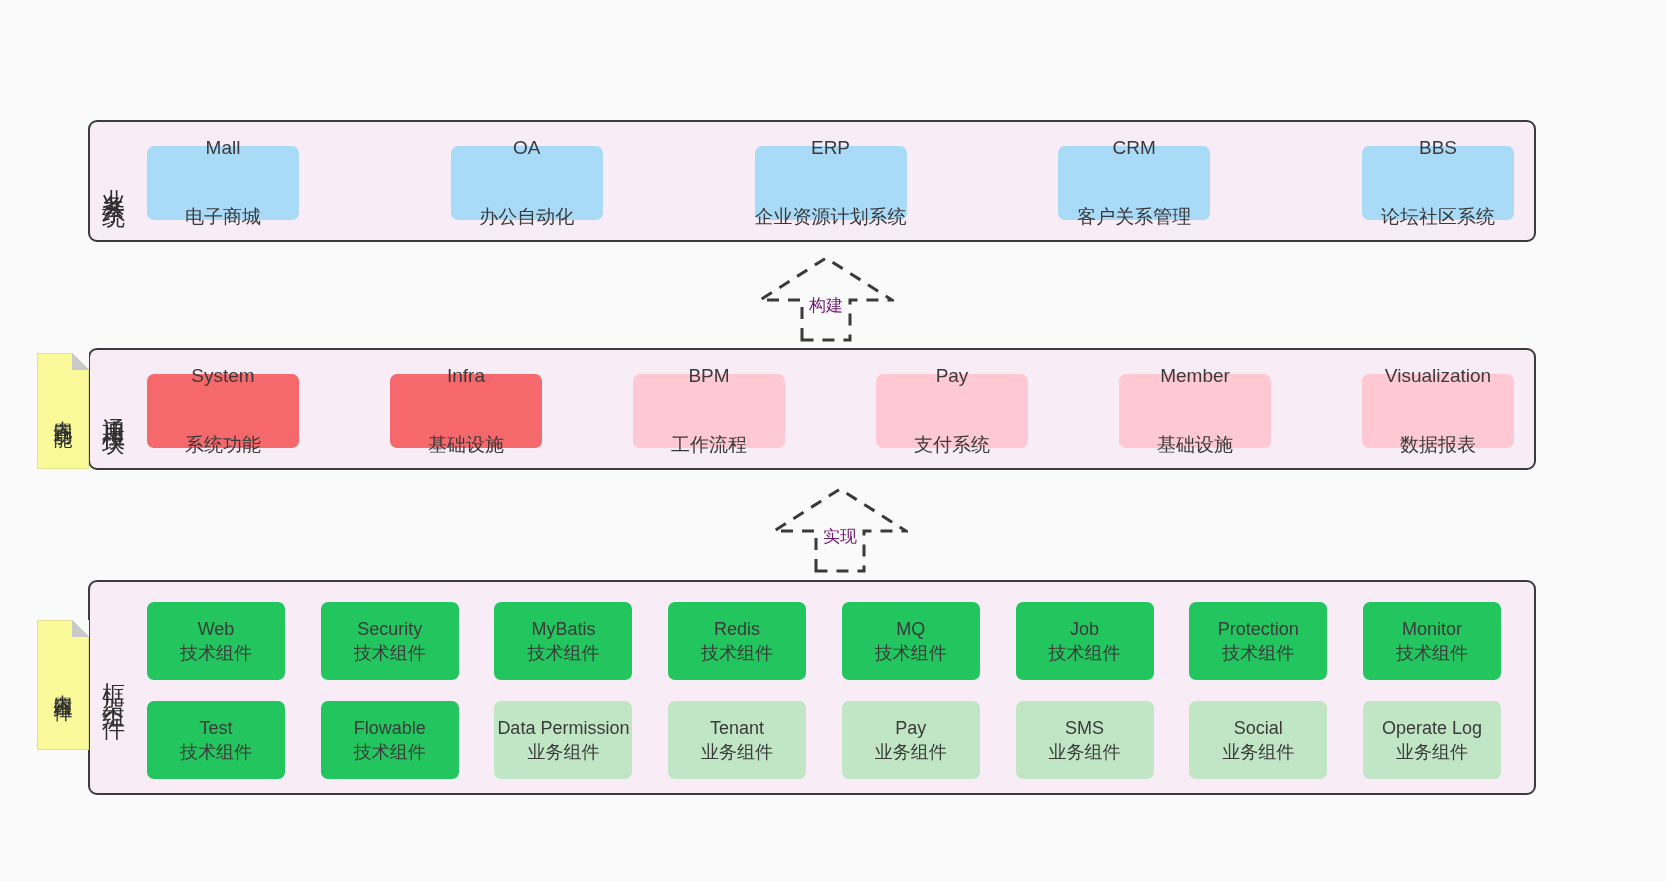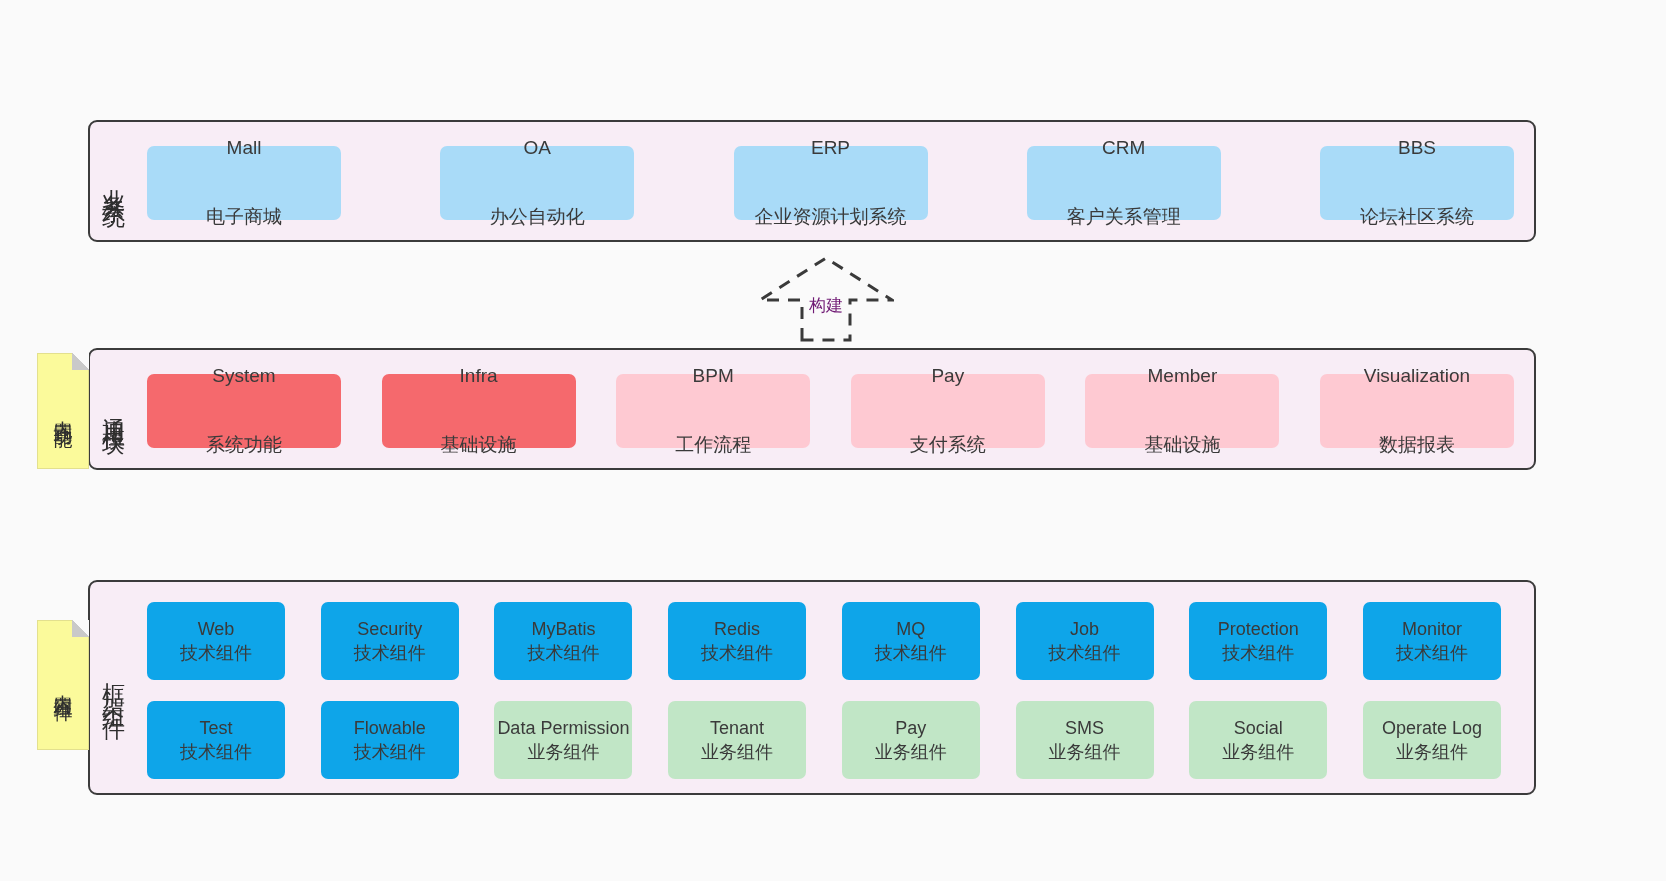--- a/index.html
+++ b/index.html
@@ -34,26 +34,26 @@
   #layer-business  .boxes-row, #layer-modules .boxes-row { top:24px; height:74px; }
   #layer-components .boxes-row { left:57px; right:33px; height:78px; }
   #layer-components .row1 { top:20px; }
   #layer-components .row2 { top:119px; }
 
   .box {
     display:flex; flex-direction:column; justify-content:center; align-items:center;
     text-align:center; border-radius:7px;
     font-size:19px; line-height:1.42; color:#3a3a3a;
   }
-  .w-lg { width:194px;gap:42px; }
+  .w-lg { width:152px;gap:42px; }
   .w-sm { width:138px; font-size:18px; line-height:1.35; }
   .blue  { background:#a9dbf8; }
   .red   { background:#f5696d; }
   .pink  { background:#fec9d2; }
-  .green { background:#0ea5e9; }
+  .green { background:#22c55e; }
   .lgreen{ background:#c1e6c6; }
 
   
   .note {
     position:absolute; left:-53px; width:52px;
     background:#fbfa9b; border:1px solid #e3e08e; box-sizing:border-box;
   }
   #layer-modules   .note { top:3px;  height:116px; }
   #layer-components.layer .note { top:38px; height:130px; }
   .note-fold {
@@ -142,20 +142,26 @@
         <span>Member</span>
         <span>基础设施</span>
       </div>
       <div class="box pink w-lg">
         <span>Visualization</span>
         <span>数据报表</span>
       </div>
     </div>
   </section>
 
+  <div class="arrow" id="arrow-implement">
+    <svg viewBox="0 0 136 86">
+      <path d="M44 84 L44 44 L2 44 L68 2 L134 44 L92 44 L92 84 Z"></path>
+    </svg>
+    <span class="arrow-label">实现</span>
+  </div>
 
   <section class="layer" id="layer-components">
     <div class="note">
       <span class="note-fold"></span>
       <span class="note-label">内置组件</span>
     </div>
     <div class="layer-label">框架组件</div>
 
     <div class="boxes-row row1">
       <div class="box green w-sm">

